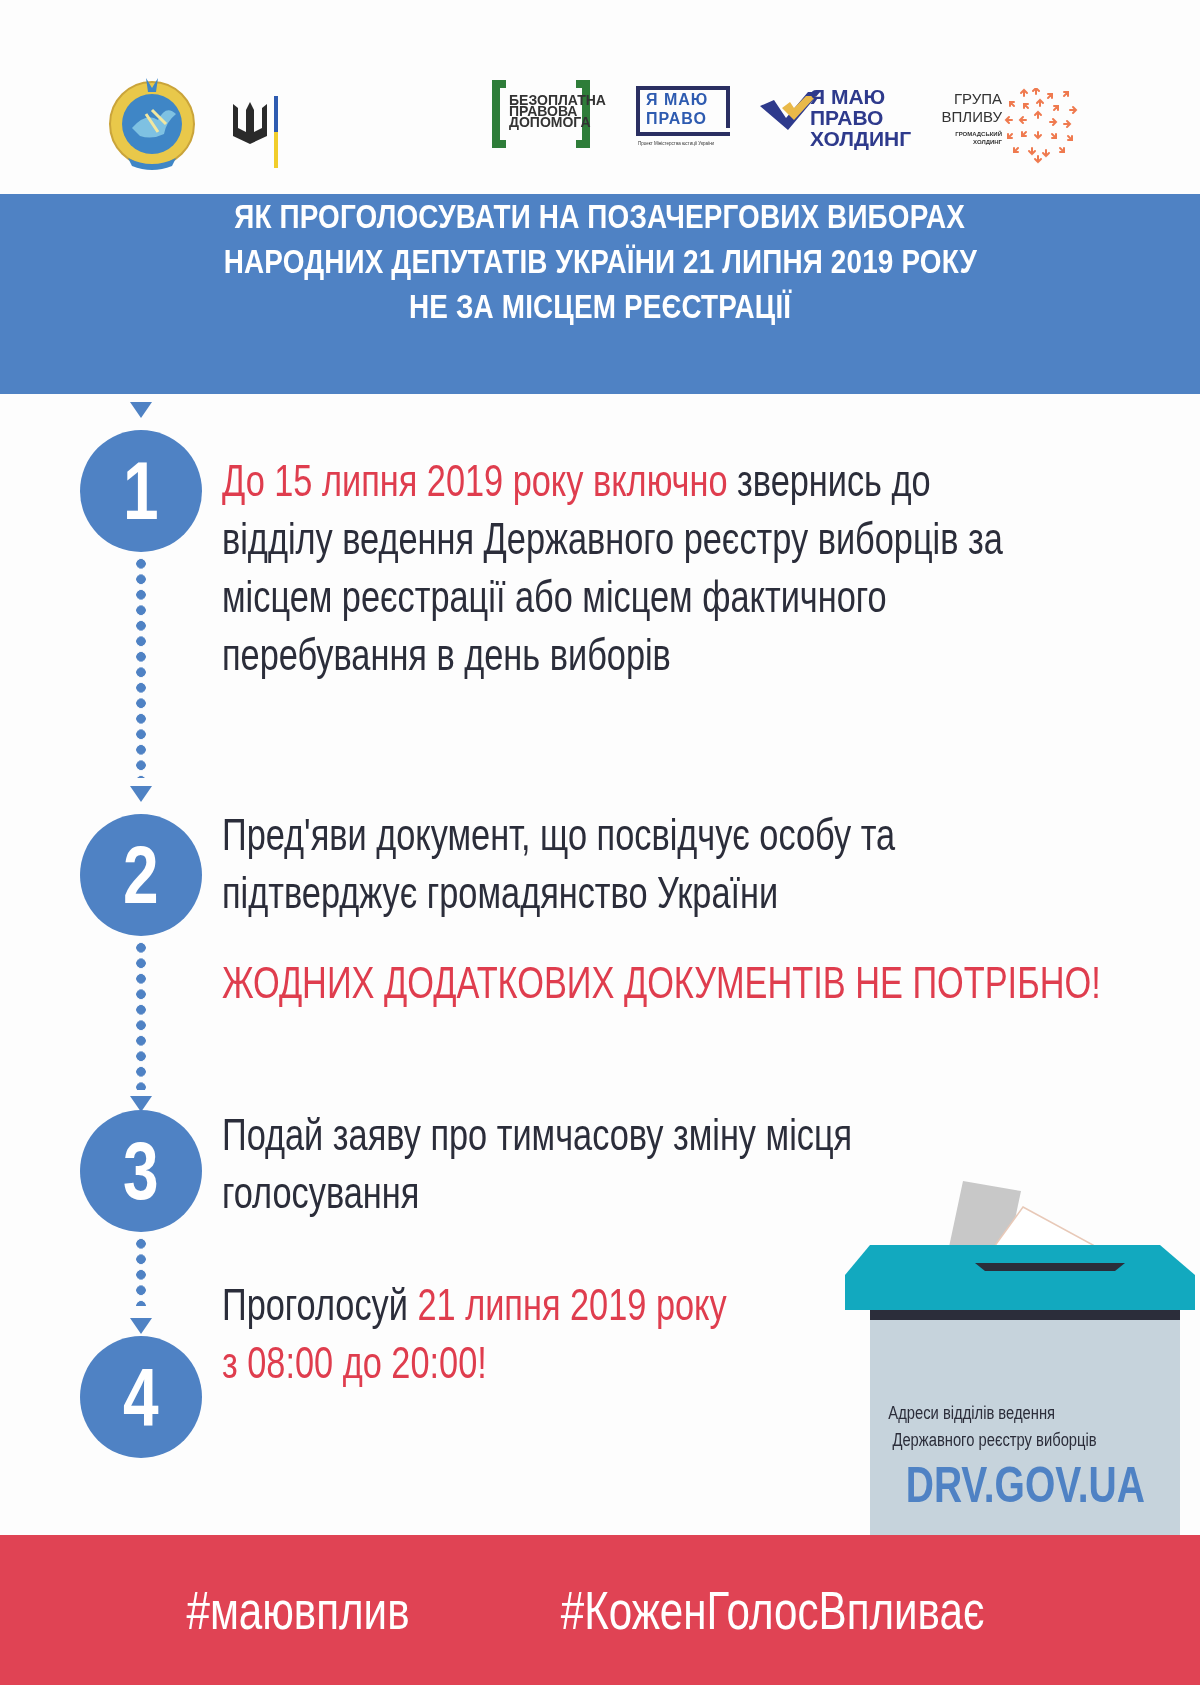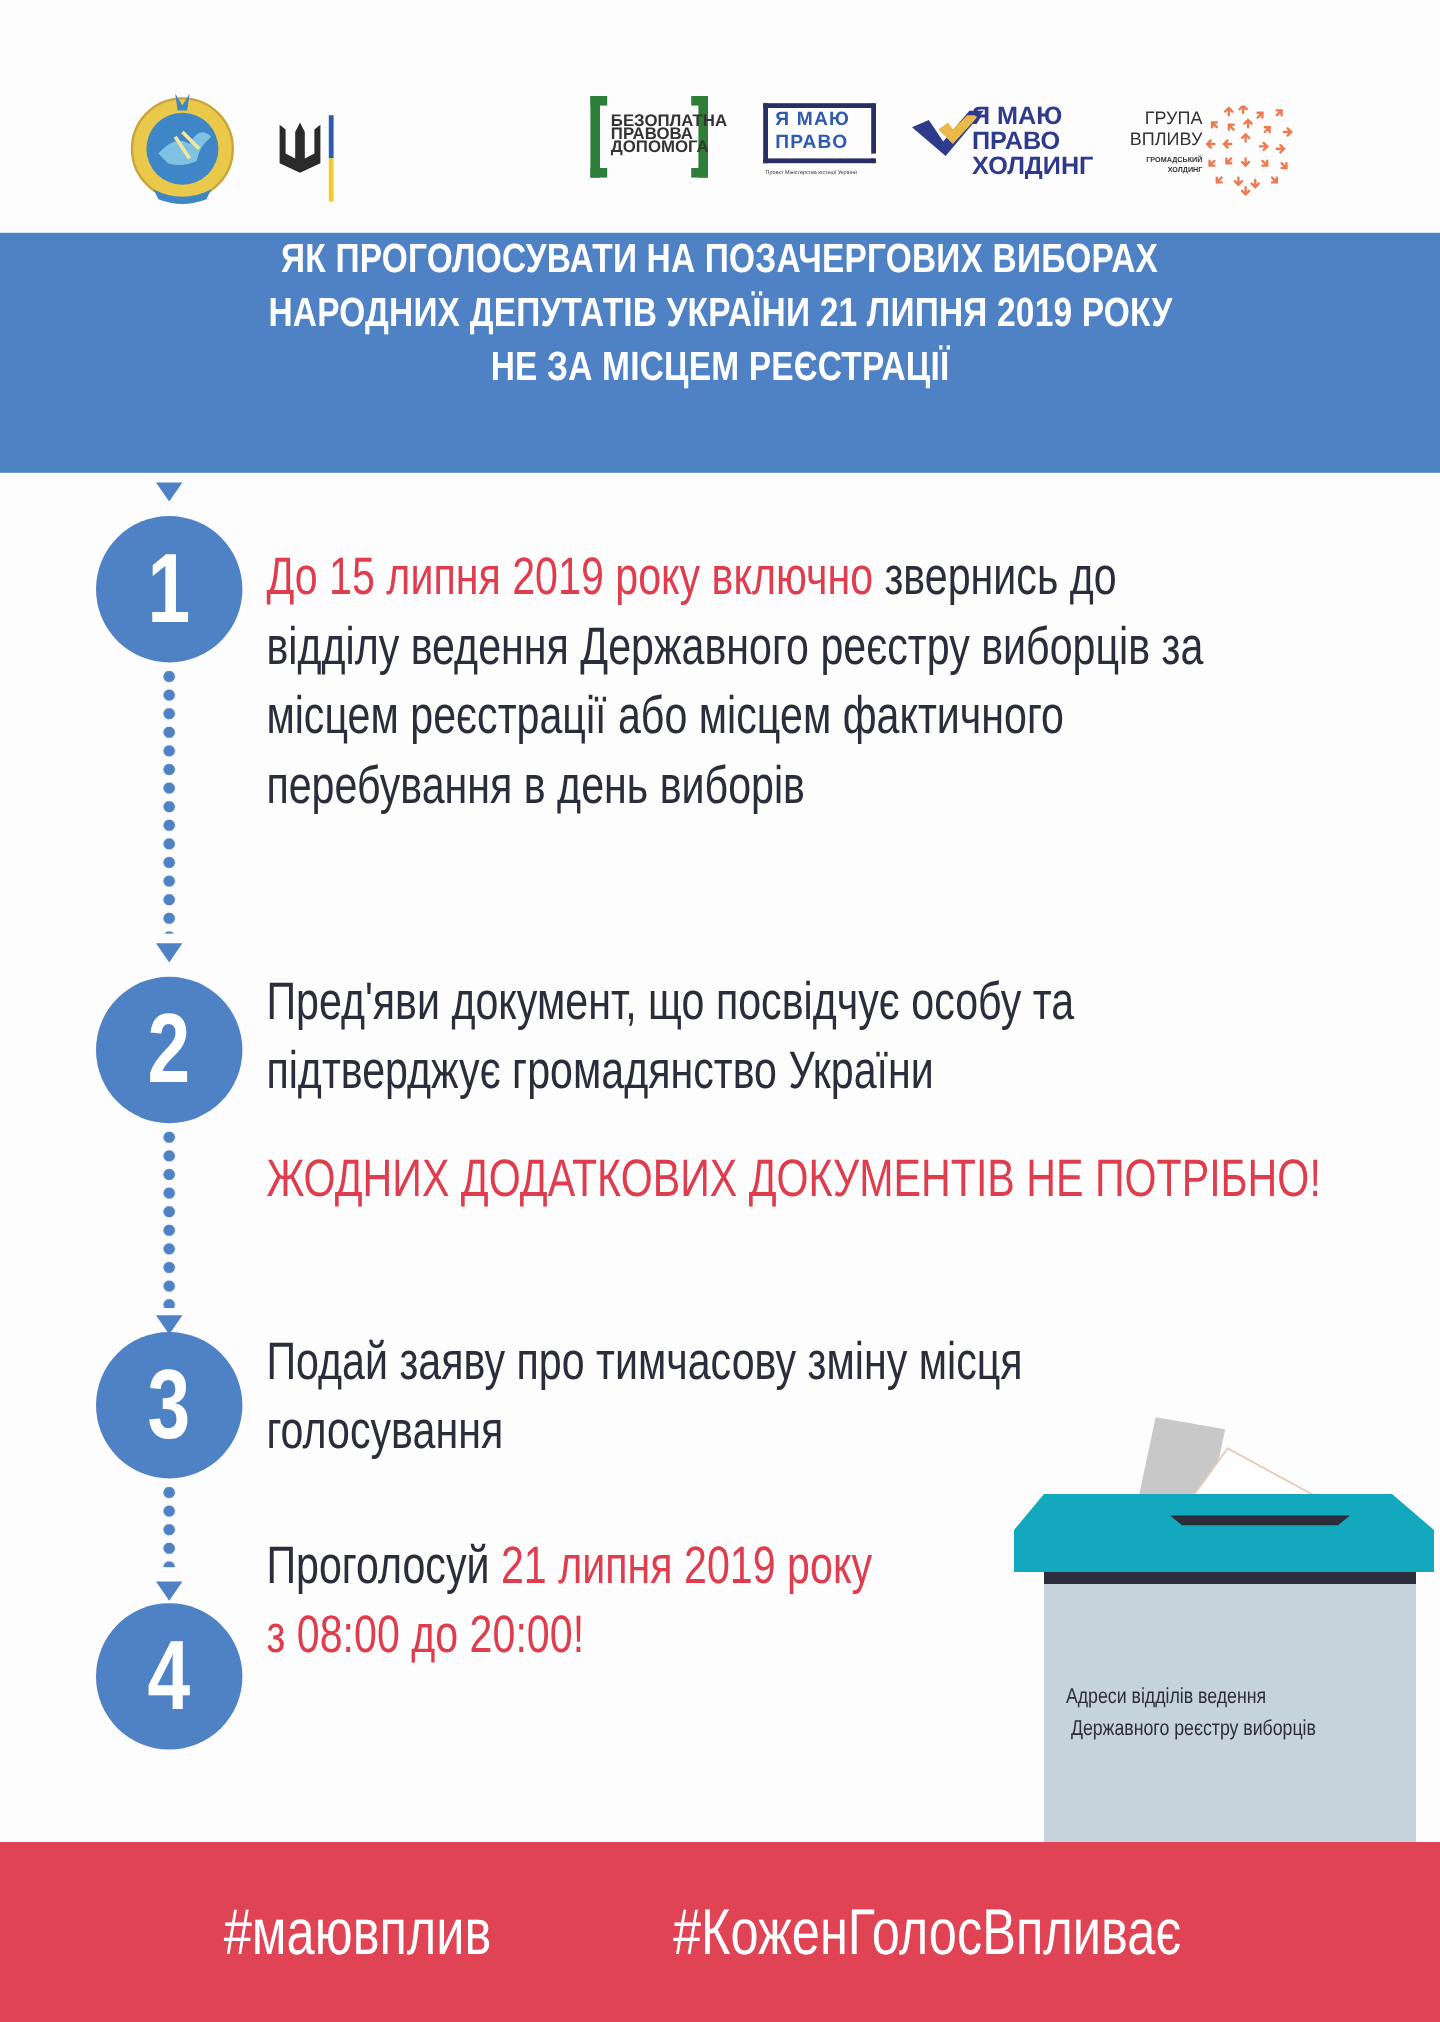--- a/index.html
+++ b/index.html
@@ -214,20 +214,23 @@
     <polygon points="178,32 248,70 190,148 120,112" fill="#ffffff" stroke="#e8c9b8" stroke-width="1.5"></polygon>
     <polygon points="25,70 315,70 350,100 350,135 0,135 0,100" fill="#12a9bf"></polygon>
     <polygon points="130,88 280,88 270,96 140,96" fill="#2b2d3a"></polygon>
     <rect x="25" y="135" width="310" height="10" fill="#2b2d3a"></rect>
     <rect x="25" y="145" width="310" height="225" fill="#c6d3dc"></rect>
   </svg>
   <div style="position:absolute;left:25px;top:225px;width:370px;color:#2b2d3a;font-size:18px;line-height:27px;">
     <div style="display:inline-block;transform:scaleX(0.82);white-space:nowrap;">Адреси відділів ведення</div><br>
     <div style="display:inline-block;transform:scaleX(0.82);white-space:nowrap;">Державного реєстру виборців</div>
   </div>
+  <div style="position:absolute;left:25px;top:280px;width:310px;text-align:center;color:#4f82c4;font-weight:700;font-size:50px;line-height:60px;">
+    <span style="display:inline-block;transform:scaleX(0.78);white-space:nowrap;">DRV.GOV.UA</span>
+  </div>
 </div>
 
 <div class="abs footer">
   <div class="tags">
     <span>#маювплив</span>
     <span style="width:30px"></span>
     <span>#КоженГолосВпливає</span>
   </div>
 </div>
 

